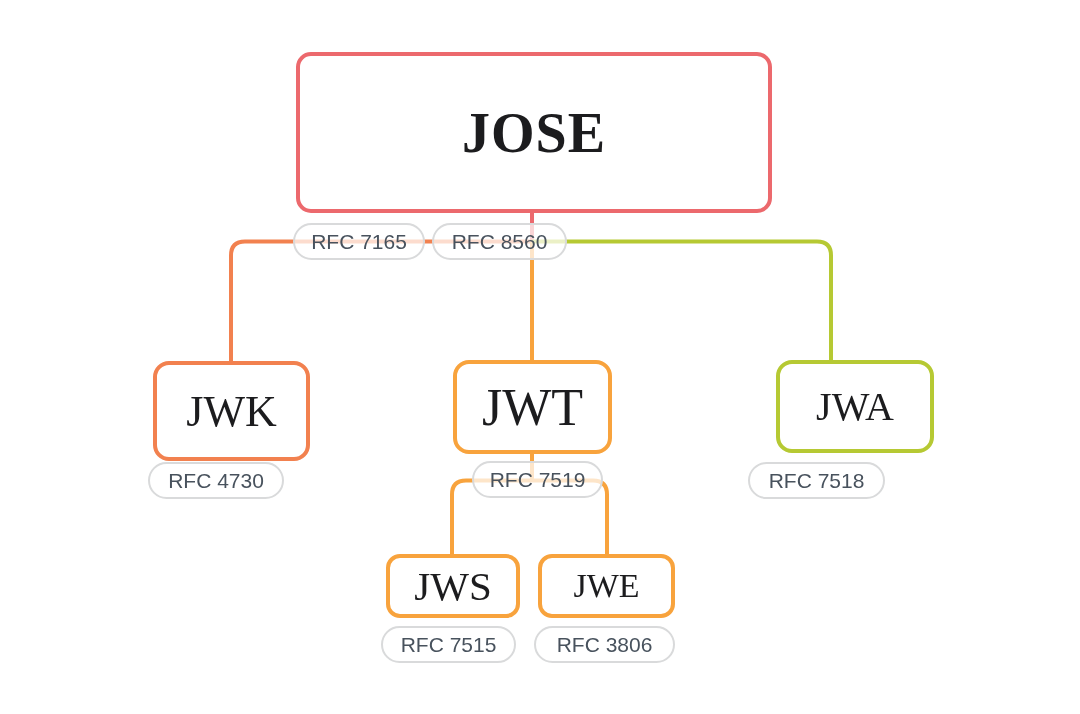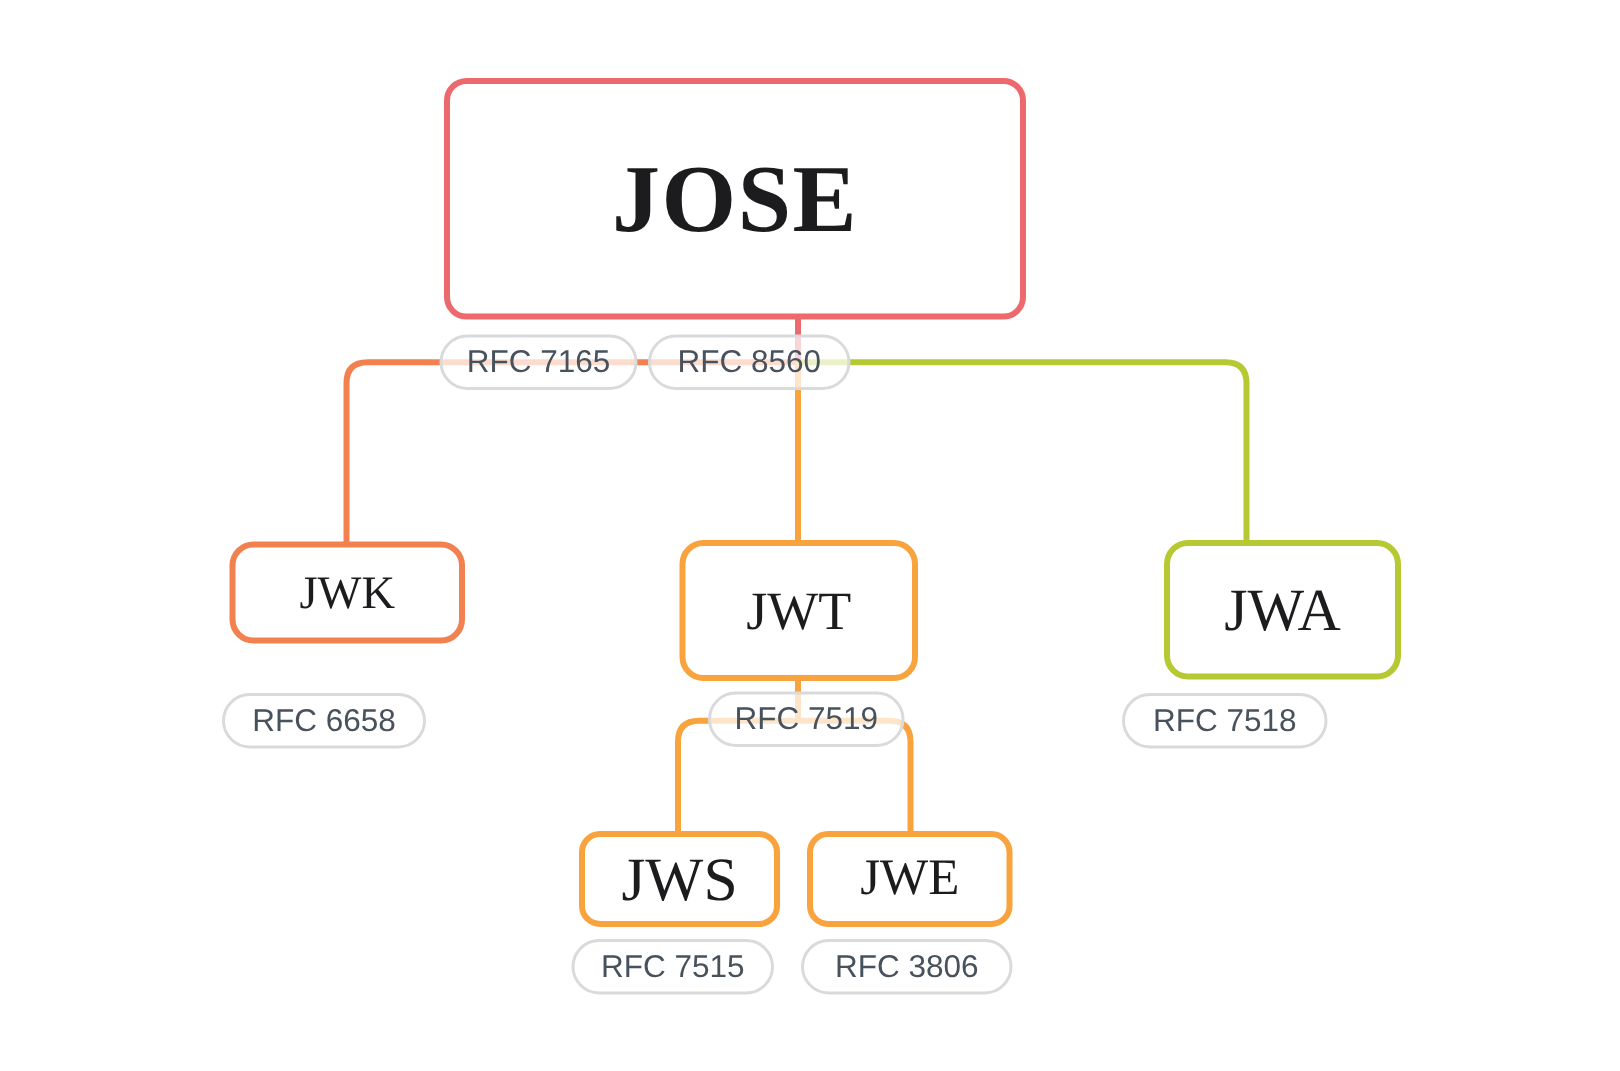--- a/index.html
+++ b/index.html
@@ -33,23 +33,23 @@
     background: #ffffff;
     border: 4px solid #999;
     border-radius: 16px;
     display: flex;
     align-items: center;
     justify-content: center;
     font-family: "Liberation Serif", serif;
     color: #1c1c1e;
     cursor: pointer;
   }
-  .node-jose { left: 296px; top: 52px;  width: 388px; height: 161px; font-size: 64px; font-weight: 700; border-radius: 15px; letter-spacing: 1px; }
-  .node-jwk  { left: 153px; top: 361px; width: 157px; height: 68px;  font-size: 31px; }
-  .node-jwt  { left: 453px; top: 360px; width: 159px; height: 94px;  font-size: 36px; }
+  .node-jose { left: 296px; top: 52px;  width: 476px; height: 161px; font-size: 56px; font-weight: 700; border-radius: 15px; letter-spacing: 1px; }
+  .node-jwk  { left: 153px; top: 361px; width: 157px; height: 100px;  font-size: 44px; }
+  .node-jwt  { left: 453px; top: 360px; width: 159px; height: 94px;  font-size: 52px; }
   .node-jwa  { left: 752px; top: 360px; width: 158px; height: 93px;  font-size: 40px; margin-left: 24px; }
   .node-jws  { left: 386px; top: 554px; width: 134px; height: 64px;  font-size: 41px; border-radius: 14px; }
   .node-jwe  { left: 538px; top: 554px; width: 137px; height: 64px;  font-size: 34px; border-radius: 14px; }
   .pill {
     position: absolute;
     box-sizing: border-box;
     height: 37px;
     border: 2px solid #d9dadb;
     border-radius: 19px;
     background: rgba(255, 255, 255, 0.72);
@@ -102,19 +102,19 @@
   <div class="node node-jws" style="border-color: rgb(248, 163, 61);">
     <span>JWS</span>
   </div>
 
   <div class="node node-jwe" style="border-color: rgb(248, 163, 61);">
     <span>JWE</span>
   </div>
 
   <div class="pill pill-rfc7165">RFC 7165</div>
   <div class="pill pill-rfc7520">RFC 8560</div>
-  <div class="pill pill-rfc7517">RFC 6658</div>
+  <div class="pill pill-rfc7517">RFC 4730</div>
   <div class="pill pill-rfc7519">RFC 7519</div>
   <div class="pill pill-rfc7518">RFC 7518</div>
   <div class="pill pill-rfc7515">RFC 7515</div>
   <div class="pill pill-rfc7516">RFC 3806</div>
 
 </div>
 
 </body></html>

